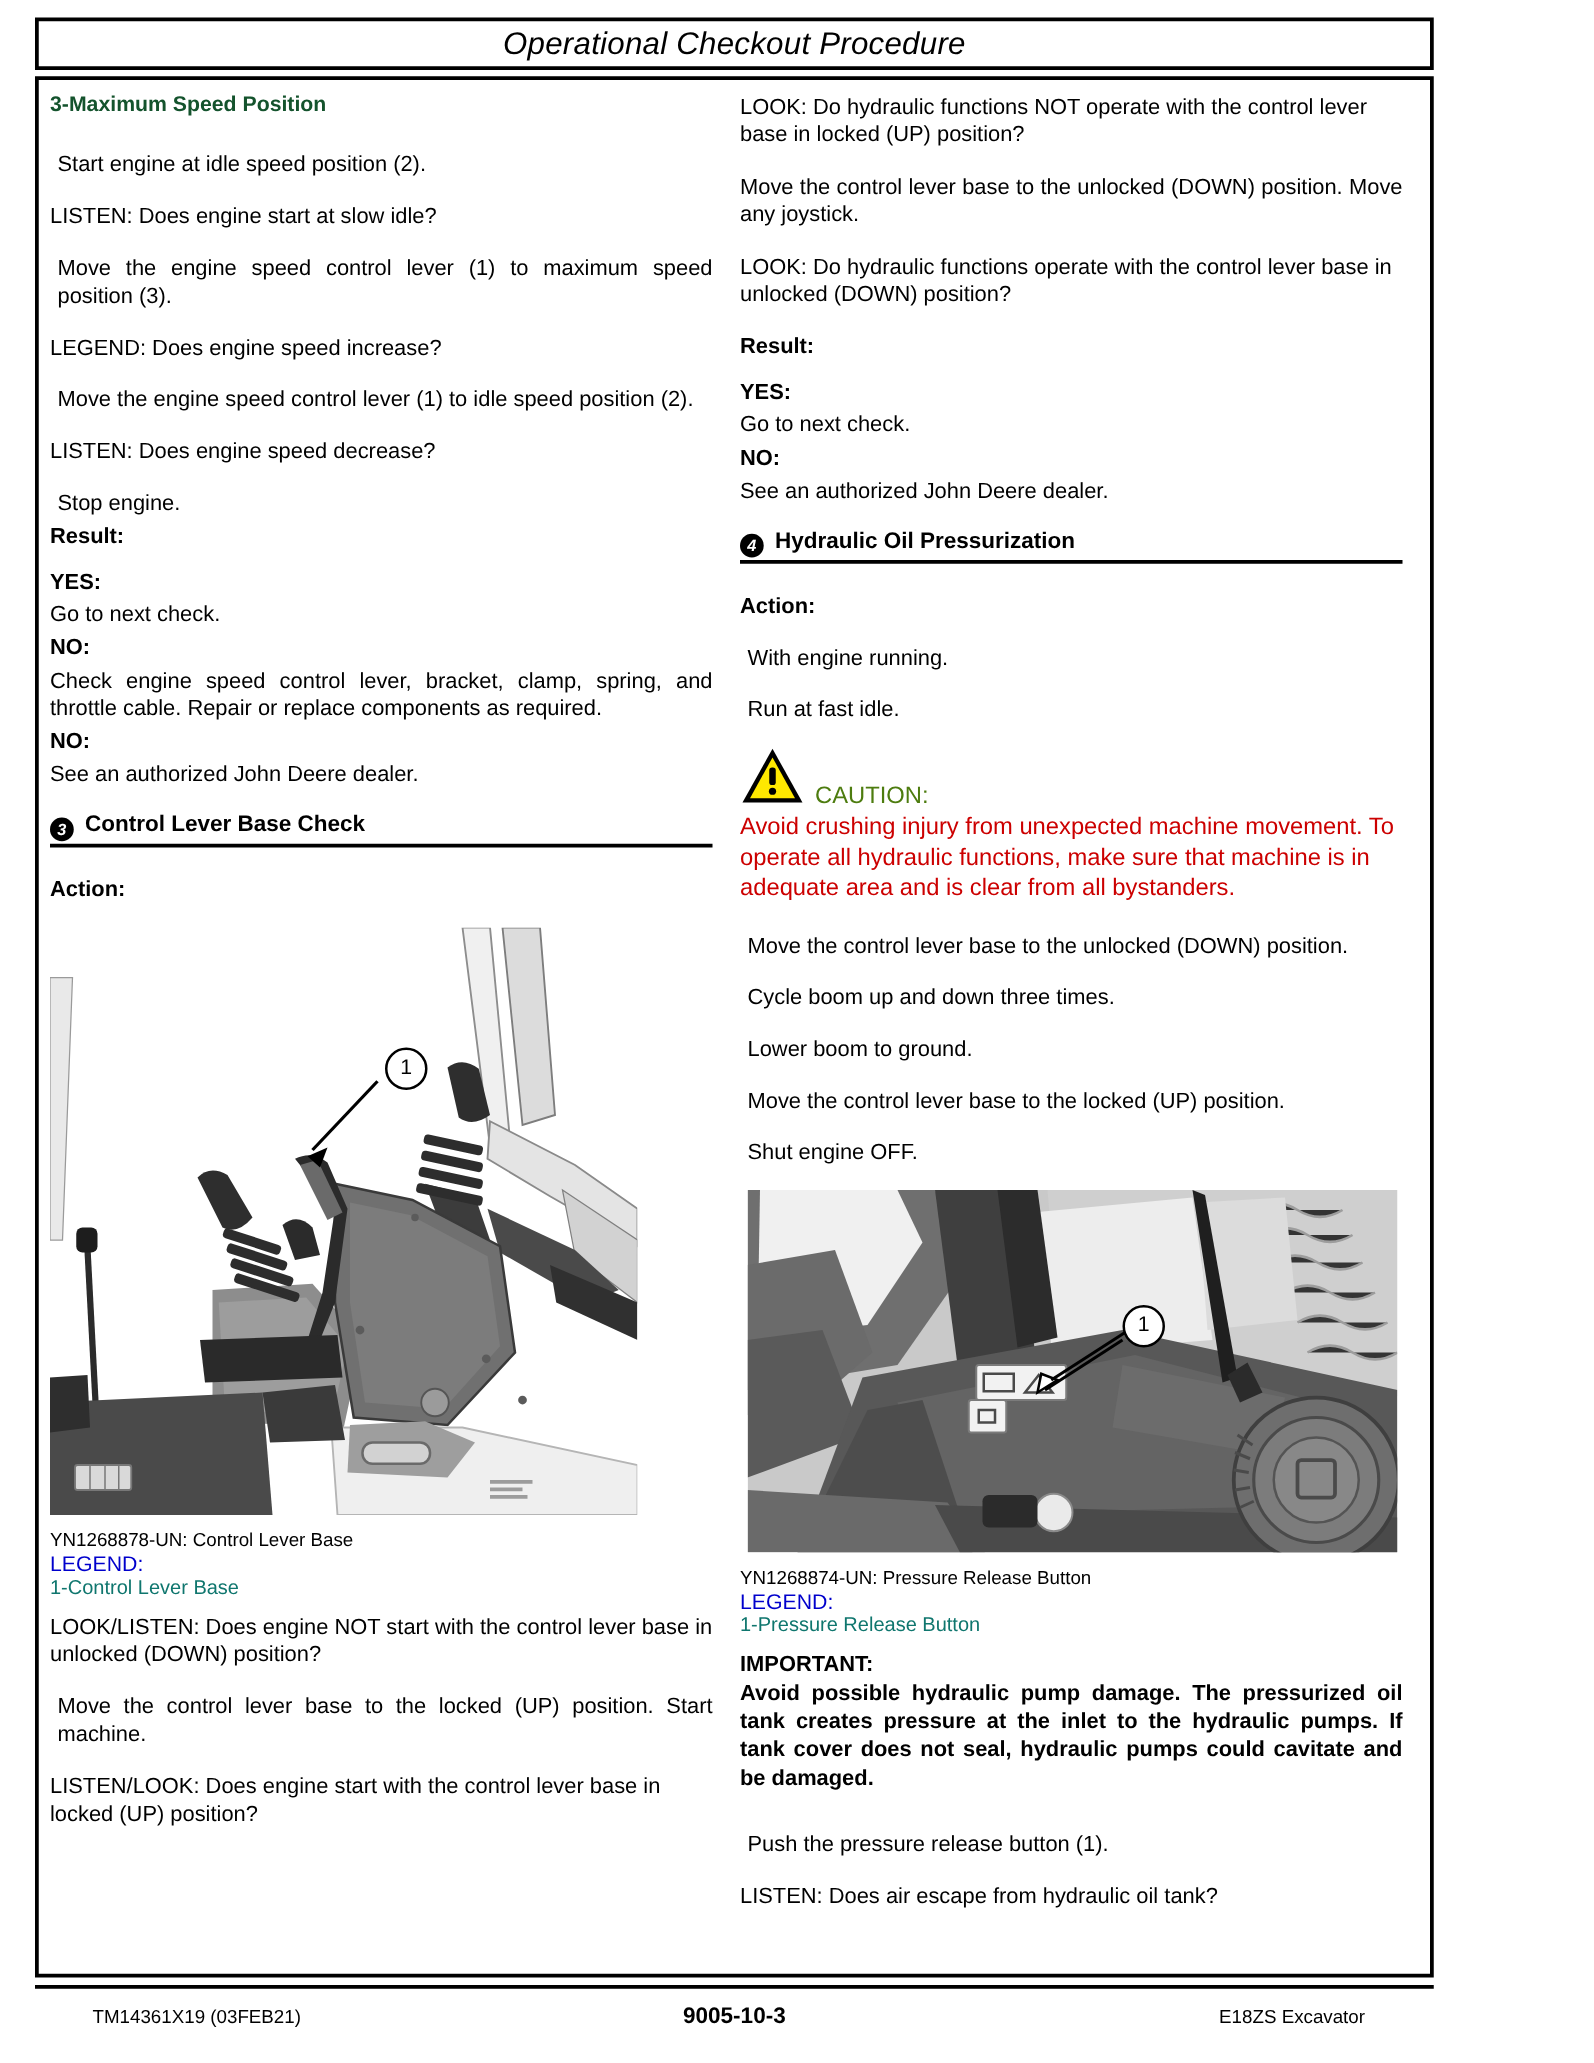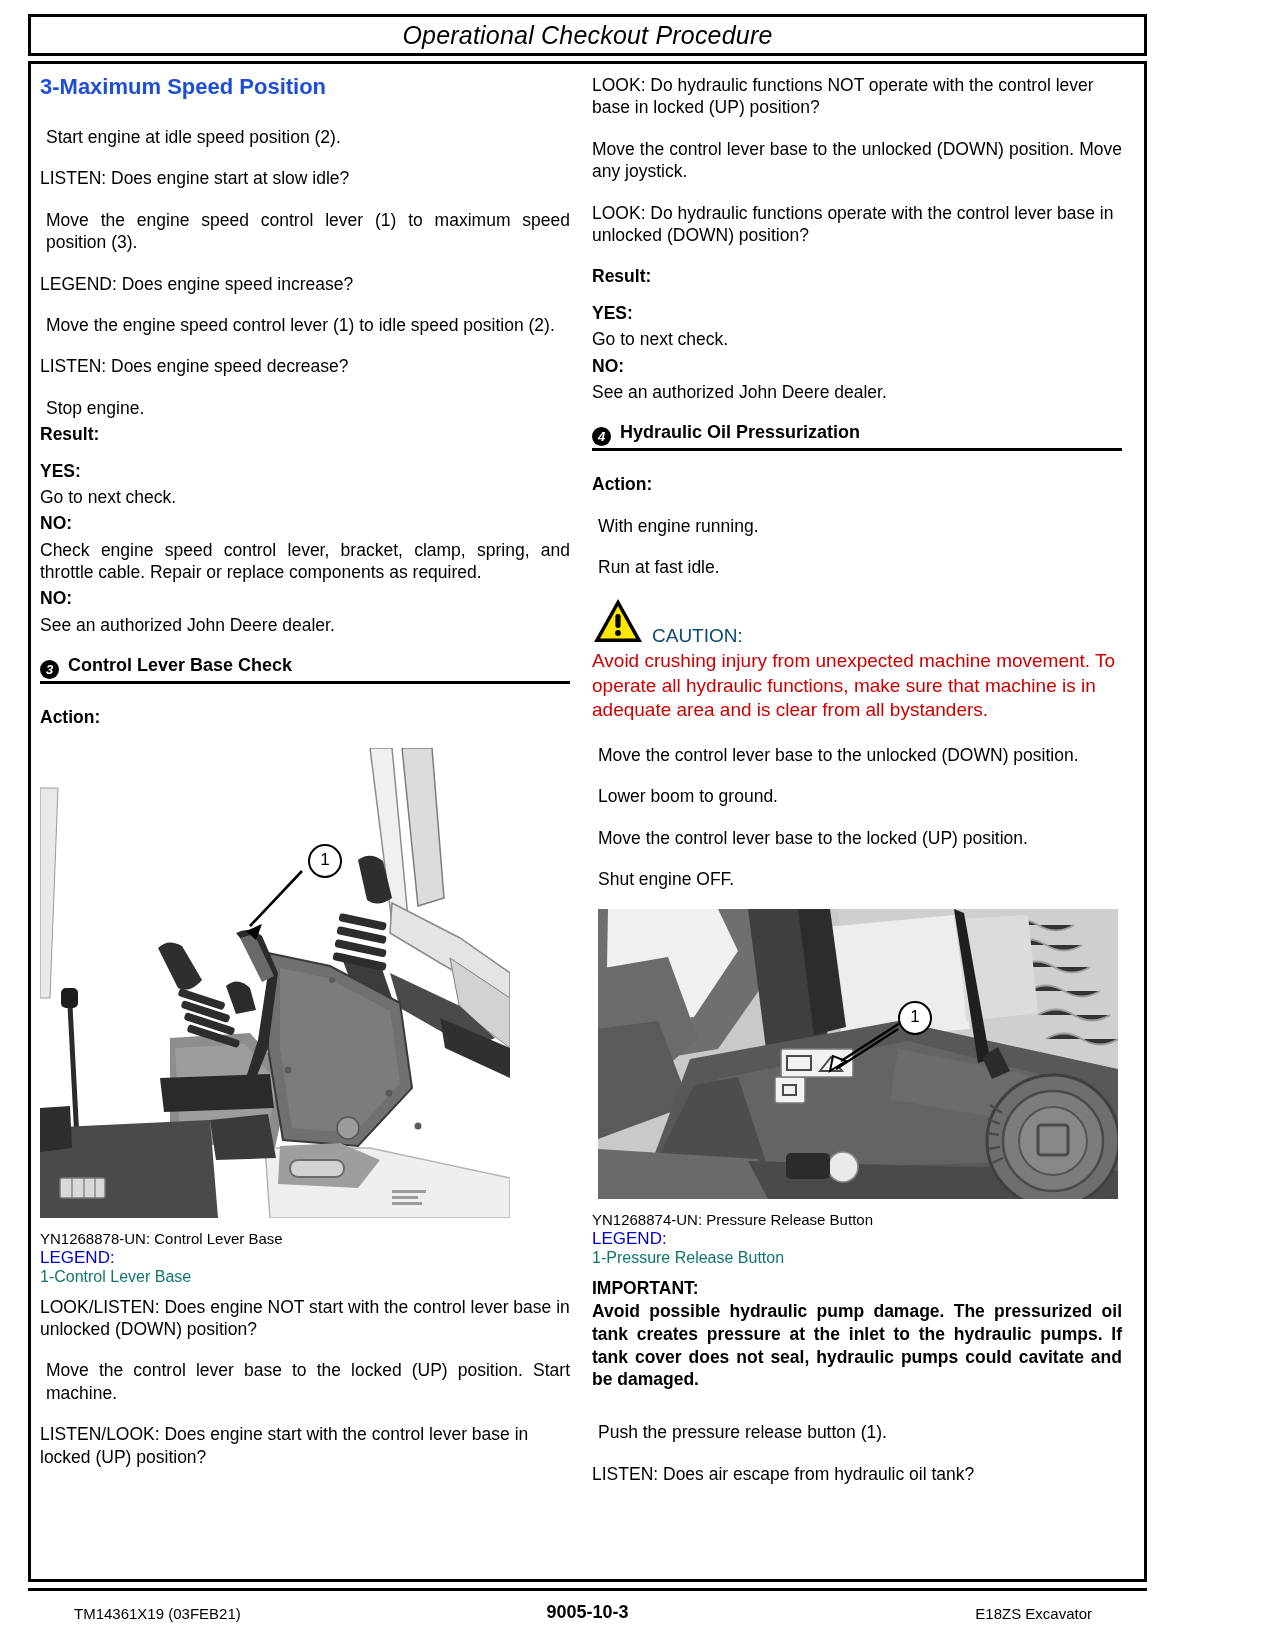--- a/index.html
+++ b/index.html
@@ -74,23 +74,23 @@
     margin: 0 0 19px 0;
     font-size: 17.5px;
     line-height: 1.28;
   }
   p.just { text-align: justify; text-indent: 0; }
   p.nogap { margin-bottom: 4px; }
   .b { font-weight: bold; }
   .indent { padding-left: 6px; }
 
   .heading-blue {
-    color: #1d4ed8;
+    color: #14532d;
     font-weight: bold;
-    font-size: 22px;
+    font-size: 17px;
     margin: 0 0 26px 0;
   }
 
   
   .sec-head {
     position: relative;
     margin: 0 0 22px 0;
     border-bottom: 3px solid #000;
     padding-bottom: 2px;
     width: 100%;
@@ -116,21 +116,21 @@
   }
 
   
   .caution-wrap { margin: 0 0 22px 0; }
   .caution-line1 {
     display: flex; align-items: flex-end; gap: 8px;
     margin-bottom: 1px;
   }
   .tri { flex: 0 0 auto; }
   .caution-text {
-    color: #0c4a6e;
+    color: #4d7c0f;
     font-size: 19px;
     line-height: 1.27;
   }
   .caution-body {
     color: #cc0000;
     font-size: 19px;
     line-height: 1.27;
   }
   .important-block {
     font-weight: bold;
@@ -316,20 +316,21 @@
             <rect x="23.4" y="17" width="5.2" height="14" rx="2.3" fill="#000"></rect>
             <circle cx="26" cy="36" r="2.9" fill="#000"></circle>
           </svg>
         </span>
         <span class="caution-text">CAUTION:</span>
       </div>
       <div class="caution-body">Avoid crushing injury from unexpected machine movement. To operate all hydraulic functions, make sure that machine is in adequate area and is clear from all bystanders.</div>
     </div>
 
     <p class="t indent">Move the control lever base to the unlocked (DOWN) position.</p>
+    <p class="t indent">Cycle boom up and down three times.</p>
     <p class="t indent">Lower boom to ground.</p>
     <p class="t indent">Move the control lever base to the locked (UP) position.</p>
     <p class="t indent">Shut engine OFF.</p>
 
     <div class="fig" style="margin-top:12px">
       <div class="fig-img" style="width:520px;height:290px;margin-left:6px;">
         <svg width="520" height="290" viewBox="0 0 520 290">
           <rect x="0" y="0" width="520" height="290" fill="#c9c9c9"></rect>
 
           <path d="M240 0 L520 0 L520 165 L250 118 Z" fill="#cfcfcf"></path>

